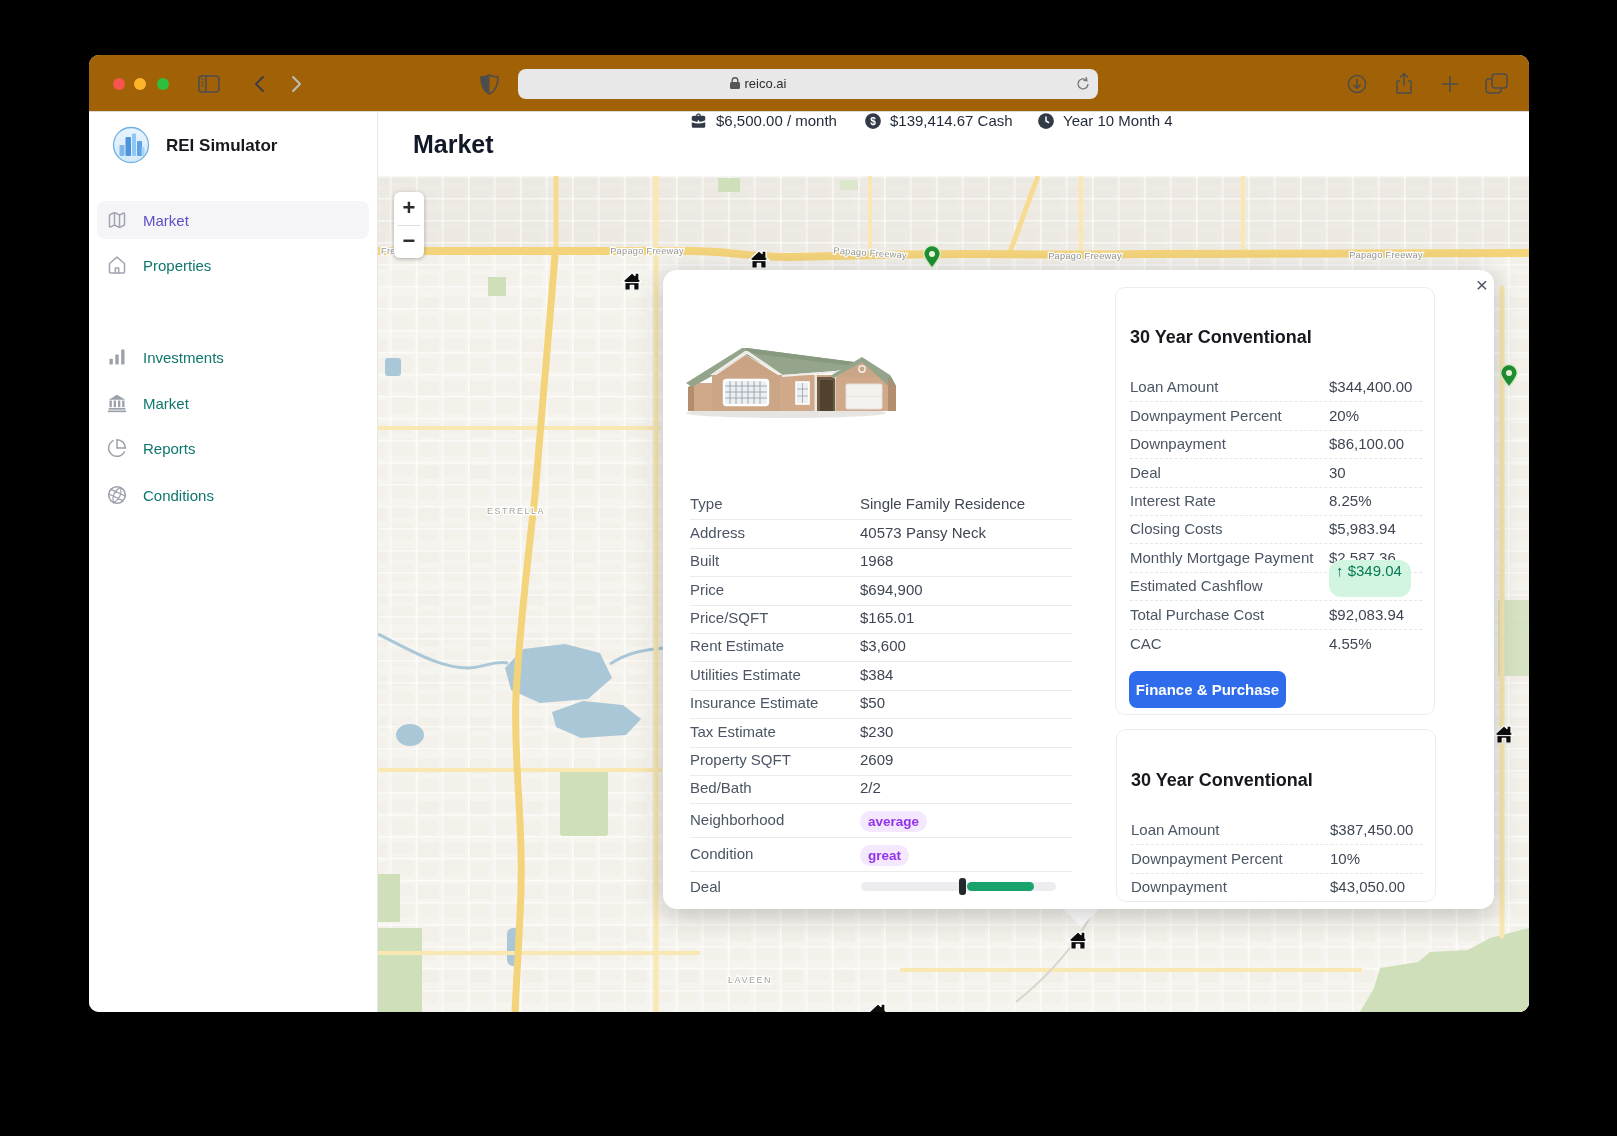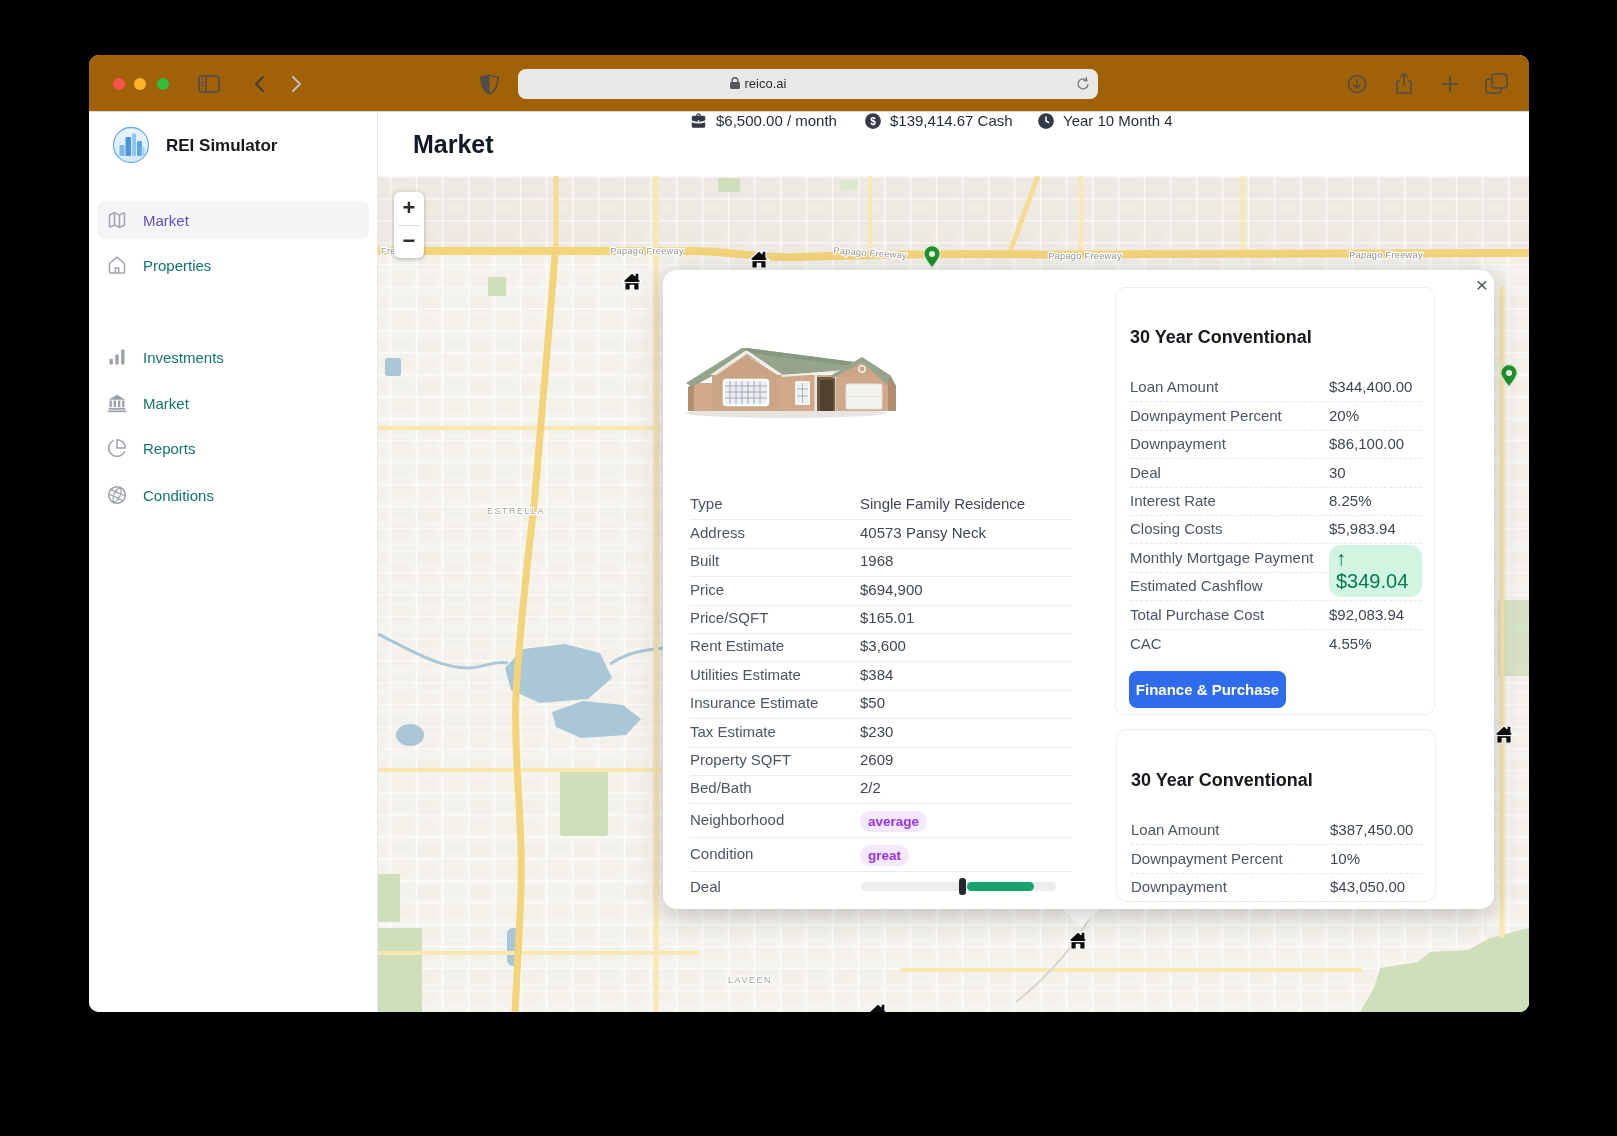--- a/index.html
+++ b/index.html
@@ -54,21 +54,21 @@
     color:#9333ea; font-size:13.5px; font-weight:bold; }
   .card { position:absolute; background:#fff; border:1px solid #ededef; border-radius:10px; }
   .card h3 { position:absolute; left:14px; font-size:18px; font-weight:bold; color:#16181d; }
   .crow { position:absolute; left:14px; width:292px; border-bottom:1px dashed #e7e7e9;
     font-size:15px; color:#4b5563; }
   .crow .lab { position:absolute; left:0; bottom:6px; }
   .crow .val { position:absolute; left:199px; bottom:6px; color:#3f4653; }
   #finbtn { position:absolute; left:13px; top:383px; width:157px; height:37px; background:#2e6cec;
     border-radius:8px; color:#fff; font-size:15px; font-weight:bold; text-align:center; line-height:37px; }
   .cfbadge { position:absolute; left:199px; bottom:3px; background:#d2f5e1; color:#057a55;
-    font-size:20px; padding:2px 9px 4px 7px; border-radius:12px; }
+    font-size:15px; padding:2px 9px 18px 7px; border-radius:12px; }
 </style>
 </head>
 <body>
 <div id="win">
 
   <div id="chrome">
     <div class="tl" style="left:24px;background:#f6544d;"></div>
     <div class="tl" style="left:45px;background:#fcb428;"></div>
     <div class="tl" style="left:68px;background:#2ebd3d;"></div>
     <svg class="chromeicon" style="left:109px;top:20px" width="22" height="18" viewBox="0 0 22 18">

